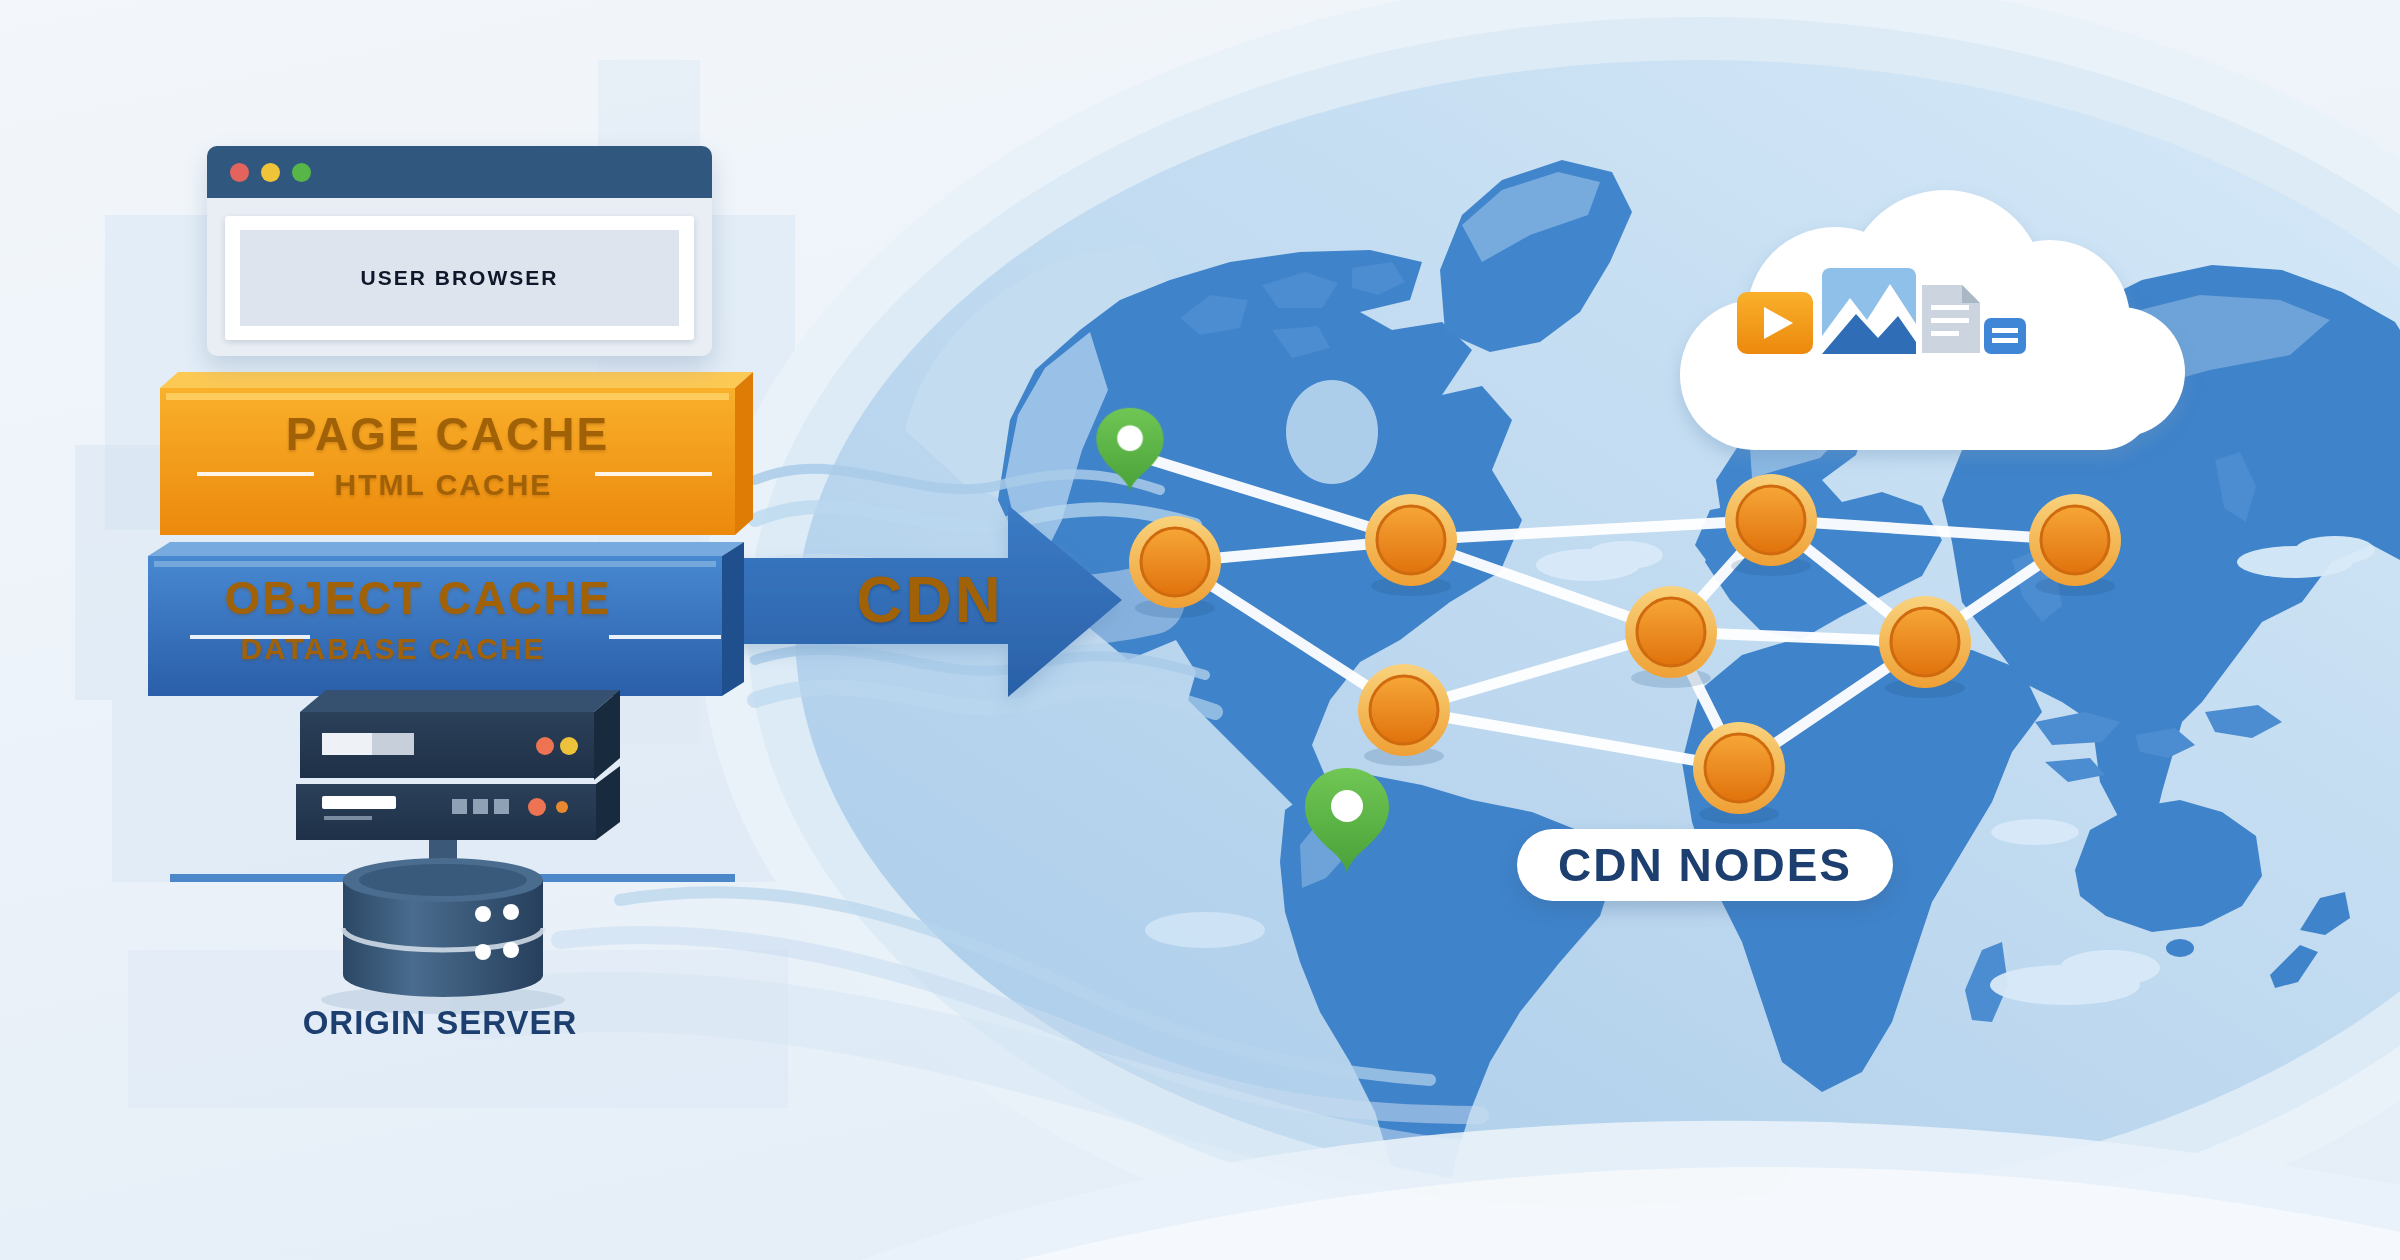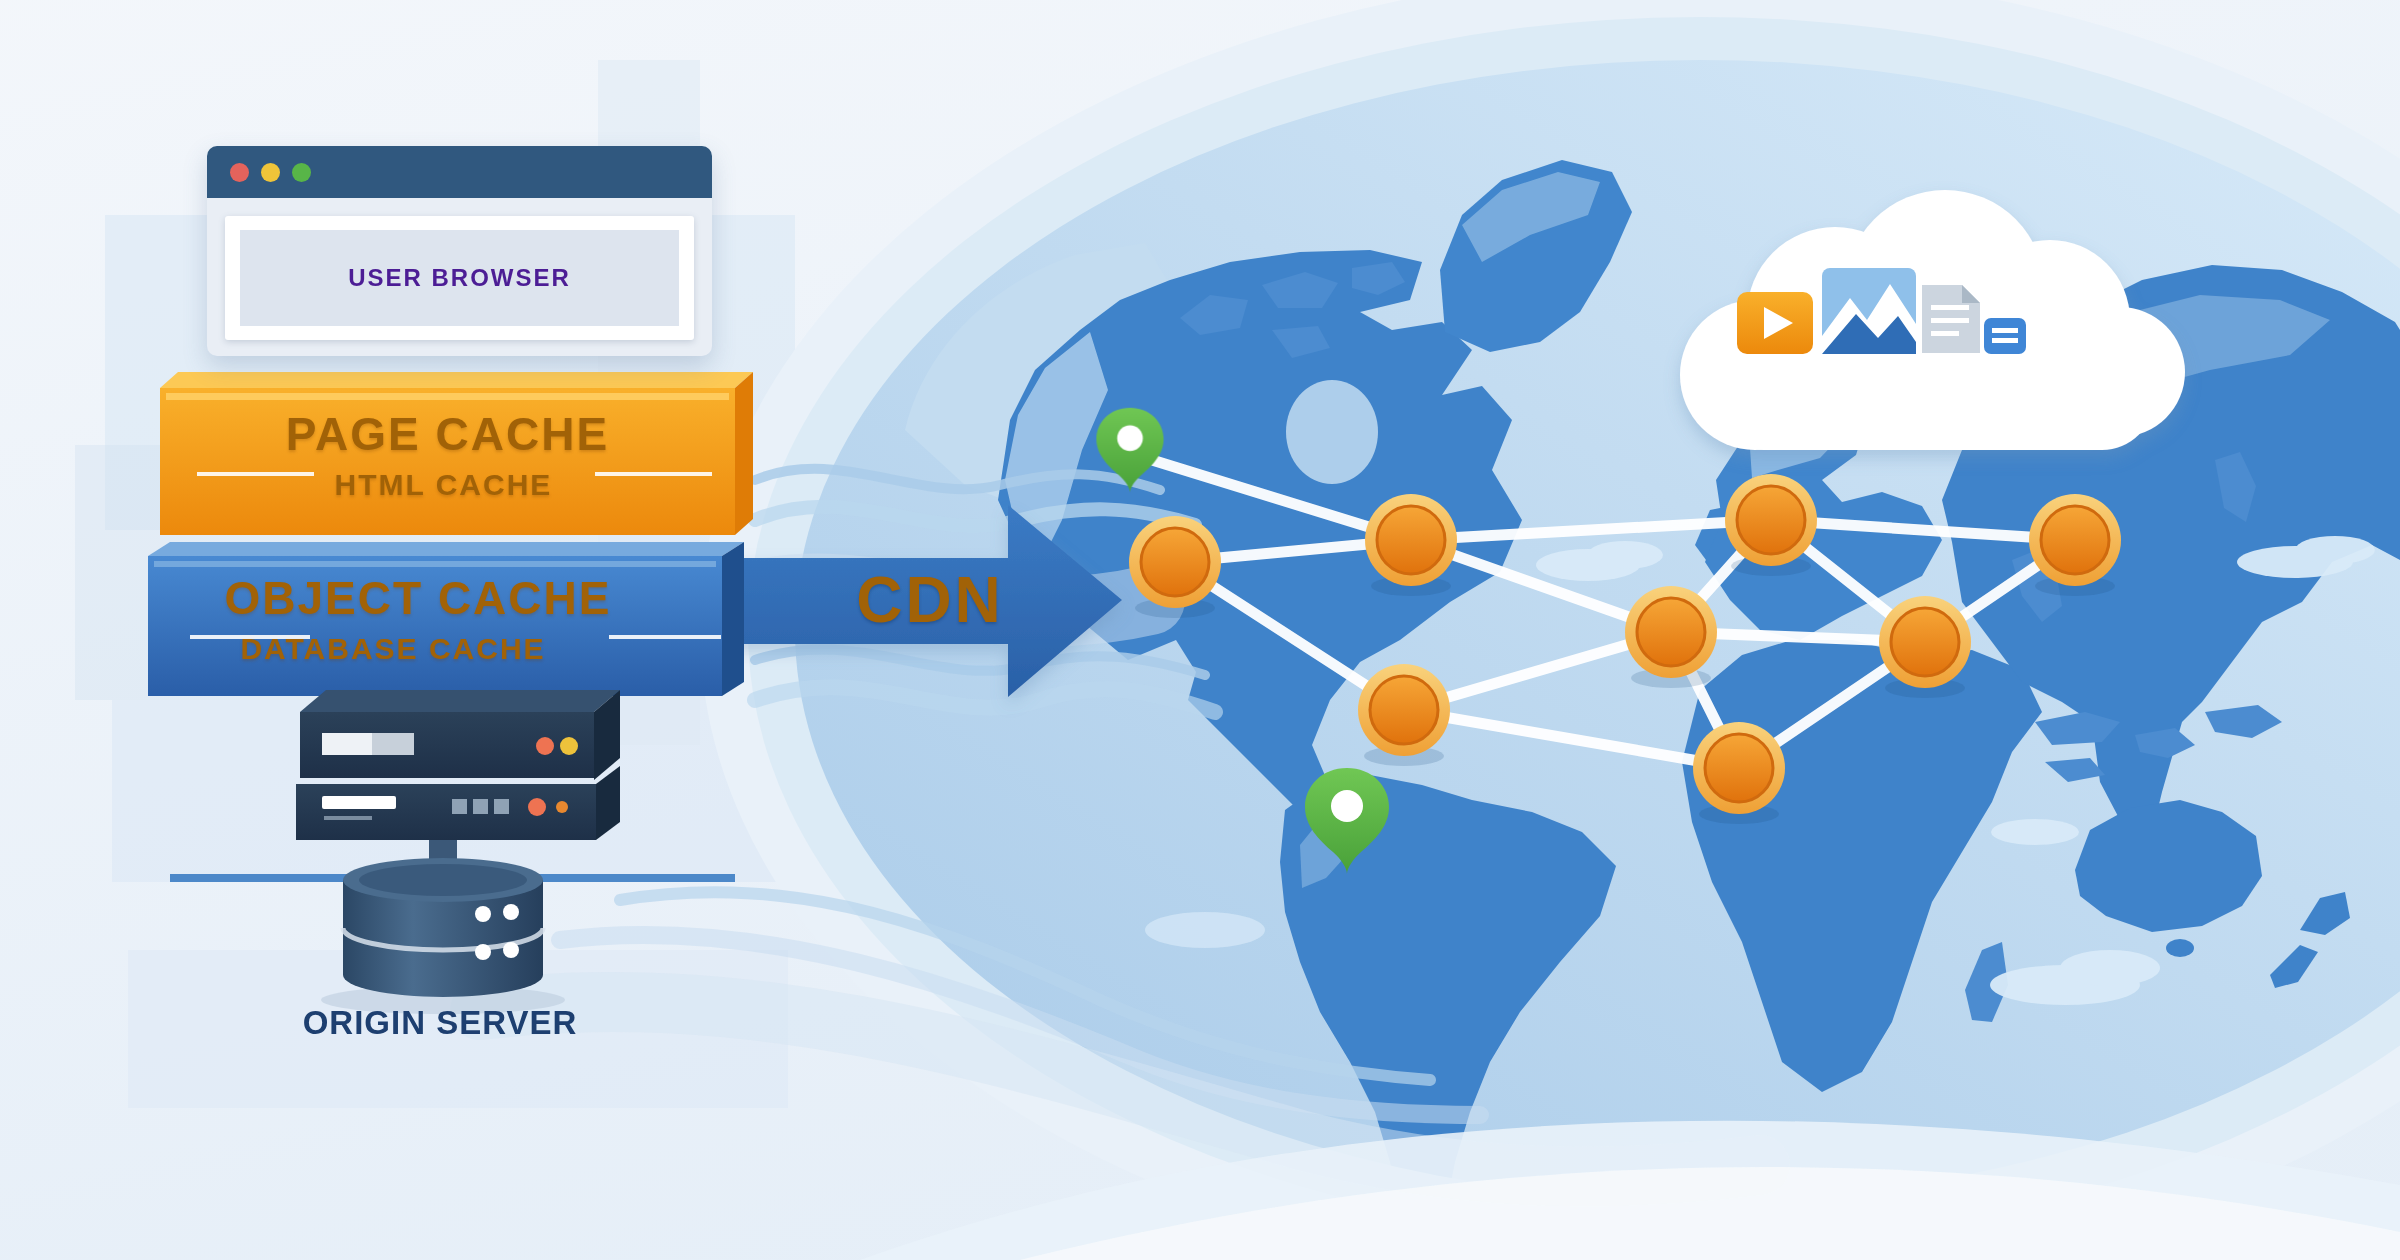--- a/index.html
+++ b/index.html
@@ -13,21 +13,21 @@
   
   .browser{position:absolute;left:207px;top:146px;width:505px;height:210px;
            background:#e9eef5;border-radius:10px;box-shadow:0 10px 24px rgba(70,100,140,.22);}
   .browser-bar{position:absolute;left:0;top:0;right:0;height:52px;background:#30587f;
                border-radius:10px 10px 0 0;}
   .dot{position:absolute;top:17px;width:19px;height:19px;border-radius:50%;}
   .browser-frame{position:absolute;left:18px;top:70px;right:18px;bottom:16px;
                  background:#ffffff;border-radius:3px;box-shadow:0 2px 6px rgba(90,110,140,.25);}
   .browser-inner{position:absolute;left:15px;top:14px;right:15px;bottom:14px;background:#dde4ee;
                  display:flex;align-items:center;justify-content:center;
-                 font-weight:700;font-size:24px;color:#4c1d95;letter-spacing:2px;}
+                 font-weight:700;font-size:21px;color:#0f172a;letter-spacing:2px;}
   
   .pill{position:absolute;left:1517px;top:829px;width:376px;height:72px;background:#ffffff;
         border-radius:36px;box-shadow:0 8px 18px rgba(60,95,140,.30);
         display:flex;align-items:center;justify-content:center;
         font-weight:700;font-size:46px;color:#1d3f70;letter-spacing:2px;}
 </style>
 </head>
 <body>
 
 <div class="stage">
@@ -373,14 +373,15 @@
   <div class="overlay white" style="left:156px;top:466px;width:575px;height:38px;font-size:30px;letter-spacing:2px;">HTML CACHE</div>
 
   <div class="overlay white" style="left:131px;top:572px;width:574px;height:52px;font-size:46px;letter-spacing:2px;">OBJECT CACHE</div>
   <div class="overlay white" style="left:148px;top:630px;width:490px;height:38px;font-size:30px;letter-spacing:2px;">DATABASE CACHE</div>
 
   <div class="overlay" style="left:270px;top:1002px;width:340px;height:42px;font-size:33px;letter-spacing:1px;">ORIGIN SERVER</div>
 
   <div class="overlay white blue-sh" style="left:800px;top:562px;width:260px;height:76px;font-size:64px;letter-spacing:3px;">CDN</div>
 
 
+  <div class="pill">CDN NODES</div>
 
 </div>
 
 </body></html>

